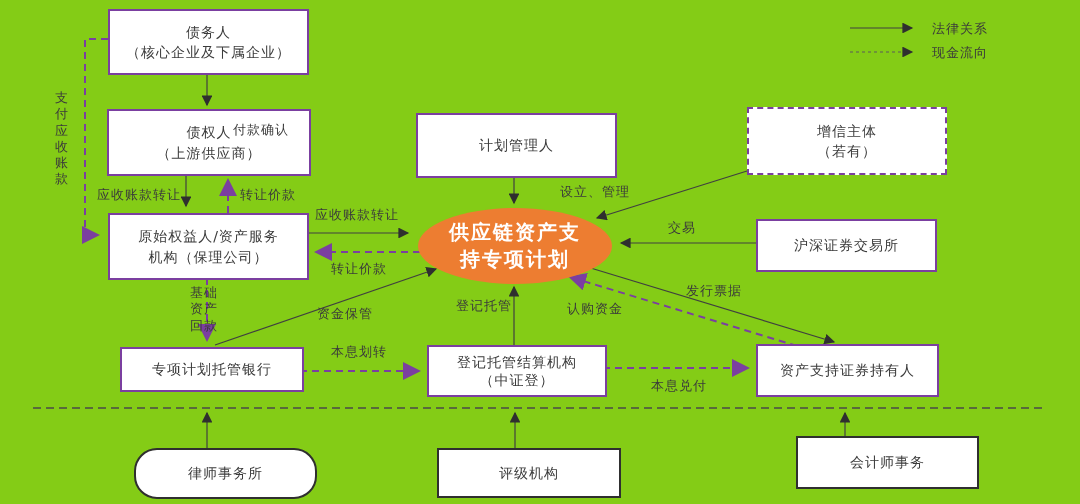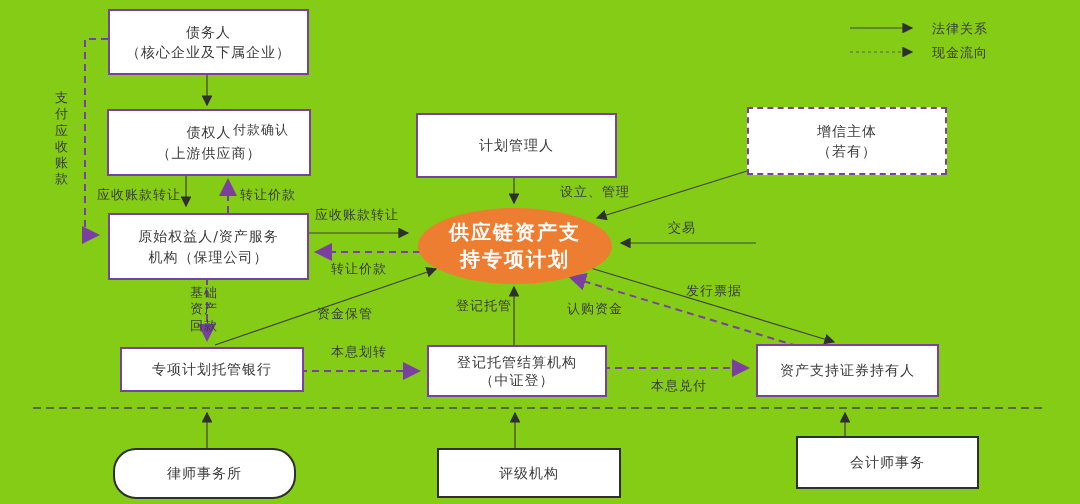--- a/index.html
+++ b/index.html
@@ -89,40 +89,43 @@
 
   <div class="box box-purple" style="left:416px;top:113px;width:197px;height:61px;">
     <span>计划管理人</span>
   </div>
 
   <div class="box box-purple-dashed" style="left:747px;top:107px;width:196px;height:64px;">
     <span>增信主体</span>
     <span>（若有）</span>
   </div>
 
+  <div class="box box-purple" style="left:756px;top:219px;width:177px;height:49px;">
+    <span>沪深证券交易所</span>
+  </div>
 
   <div class="ellipse">
     <span>供应链资产支</span>
     <span>持专项计划</span>
   </div>
 
   <div class="box box-purple" style="left:120px;top:347px;width:180px;height:41px;">
     <span>专项计划托管银行</span>
   </div>
 
   <div class="box box-purple" style="left:427px;top:345px;width:176px;height:48px;line-height:1.3;">
     <span>登记托管结算机构</span>
     <span>（中证登）</span>
   </div>
 
   <div class="box box-purple" style="left:756px;top:344px;width:179px;height:49px;">
     <span>资产支持证券持有人</span>
   </div>
 
-  <div class="box box-black" style="left:113px;top:448px;width:179px;height:47px;border-radius:23px;">
+  <div class="box box-black" style="left:134px;top:448px;width:179px;height:47px;border-radius:23px;">
     <span>律师事务所</span>
   </div>
 
   <div class="box box-black" style="left:425px;top:448px;width:180px;height:46px;margin-left:12px;">
     <span>评级机构</span>
   </div>
 
   <div class="box box-black" style="left:756px;top:436px;width:179px;height:49px;margin-left:40px;">
     <span>会计师事务</span>
   </div>

